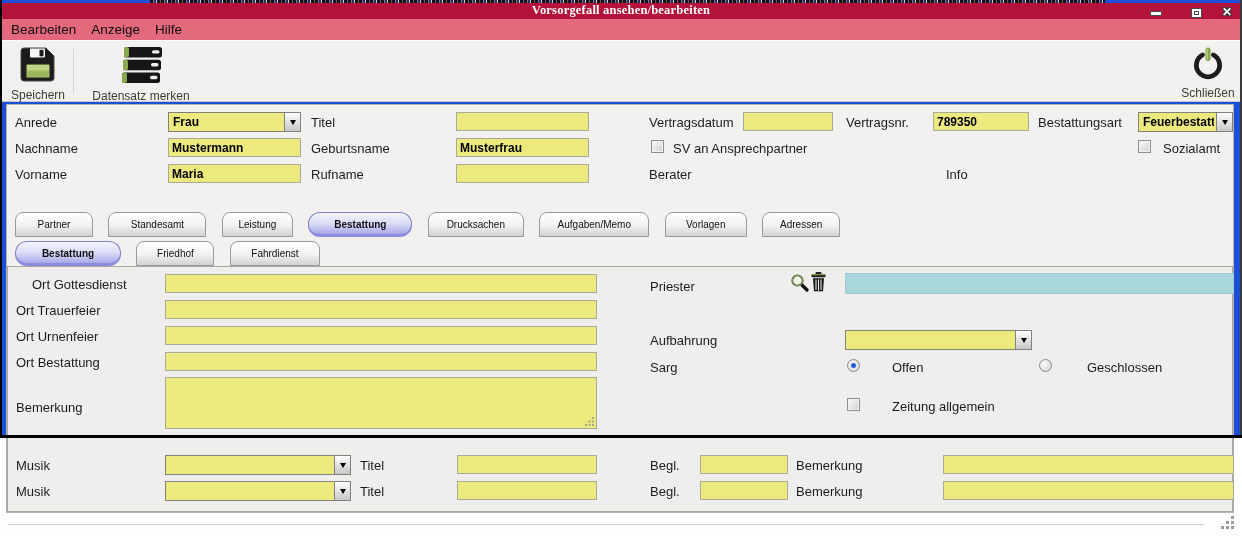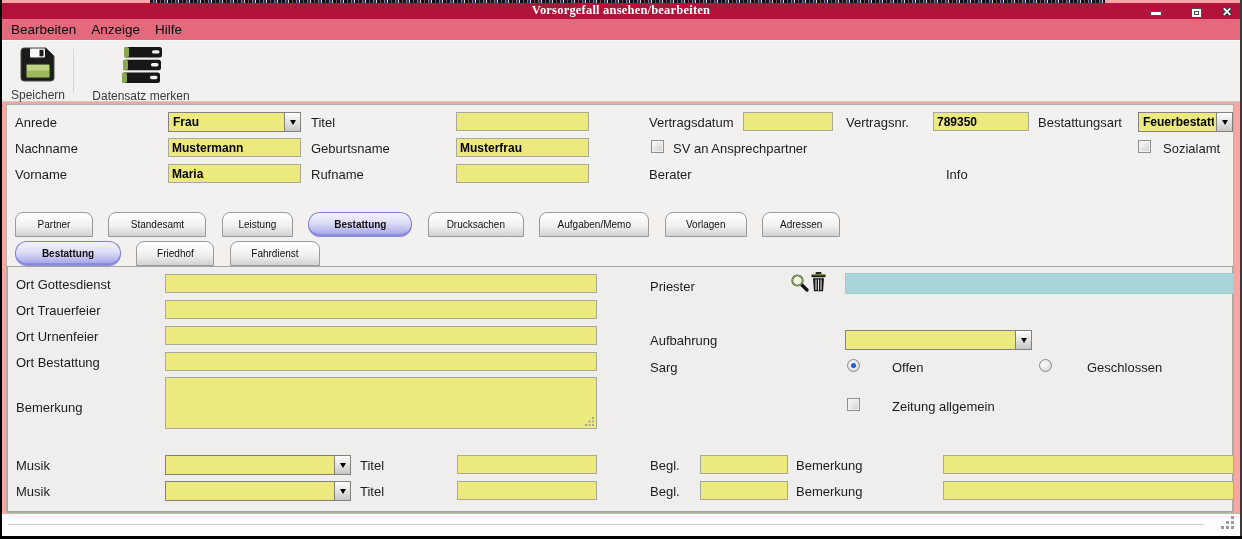--- a/index.html
+++ b/index.html
@@ -1,18 +1,18 @@
 <!DOCTYPE html>
 <html><head>
 <meta charset="utf-8">
 <style>
   * { box-sizing: border-box; margin: 0; padding: 0; }
   html,body { width:1242px; height:539px; overflow:hidden; background:#fff;
               font-family:"Liberation Sans", sans-serif; }
-  .window { position:relative; width:1242px; height:539px; background:#fca5a5; }
+  .window { position:relative; width:1242px; height:438px; background:#1d4ed8; }
 
   
   .b-left  { position:absolute; left:0; top:0; width:2px; height:100%; background:#000; z-index:50; }
   .b-right { position:absolute; right:0; top:0; width:2px; height:100%; background:#3a3a3a; z-index:50; }
   .b-bottom{ position:absolute; left:0; bottom:0; width:100%; height:3px; background:#000; z-index:50; }
   .noise   { position:absolute; top:0; left:150px; width:955px; height:3px;
              background:repeating-linear-gradient(90deg,#15151f 0 3px,#7a7a88 3px 4px,#2c2c5a 4px 6px,#cfcfcf 6px 7px,#101018 7px 10px,#7e4a55 10px 11px); }
 
   
   .titlebar { position:absolute; top:3px; left:0; width:100%; height:16px; background:#b3123a; }
@@ -130,20 +130,30 @@
               <rect x="6" y="12.8" width="5" height="10.5" rx="2" fill="#8aa84e"></rect>
               <rect x="34" y="16" width="7.5" height="3.4" rx="1.6" fill="#f2f2f2"></rect>
             <rect x="5" y="25.6" width="38" height="10.5" rx="2.5" fill="#161616"></rect>
               <rect x="5" y="25.6" width="5" height="10.5" rx="2" fill="#8aa84e"></rect>
               <rect x="33" y="28.8" width="7.5" height="3.4" rx="1.6" fill="#f2f2f2"></rect>
           </g>
         </svg>
       </span>
       <span class="tlabel">Datensatz merken</span>
     </div>
+    <div class="toolbtn" style="left:1176px; width:60px;">
+      <span class="ticon">
+        <svg width="32" height="34" viewBox="0 0 32 34">
+          <path d="M10.5 8 A 11.6 11.6 0 1 0 21.5 8" stroke="#1d1d1d" stroke-width="4.8" fill="none" stroke-linecap="round"></path>
+          <rect x="13.4" y="0.5" width="5.2" height="13.5" rx="2.6" fill="#8aa84e"></rect>
+          <rect x="14.4" y="1.2" width="1.6" height="11.5" rx="0.8" fill="#b4ca7e"></rect>
+        </svg>
+      </span>
+      <span class="tlabel">Schließen</span>
+    </div>
   </div>
 
   <div class="mainpanel">
 
     <span class="lbl" style="left:8px; top:10px;">Anrede</span>
     <div class="combo" style="left:161px; top:7px; width:133px;">
       <span class="combo-val">Frau</span>
       <span class="combo-btn">
           <span class="tri"></span>
         </span>
@@ -190,21 +200,21 @@
     </div>
 
     <div class="tabrow" style="top:136px; z-index:5;">
       <span class="tab active" style="min-width:106px;">Bestattung</span>
       <span class="tab" style="min-width:78px;">Friedhof</span>
       <span class="tab" style="min-width:90px;">Fahrdienst</span>
     </div>
 
     <div class="subpanel">
 
-      <span class="lbl" style="left:8px; top:10px;">Ort Gottesdienst</span>
+      <span class="lbl" style="left:24px; top:10px;">Ort Gottesdienst</span>
       <input class="field" style="left: 157px; top: 7px; width: 432px;" value="">
 
       <span class="lbl" style="left:8px; top:36px;text-align:center;">Ort Trauerfeier</span>
       <input class="field" style="left: 157px; top: 33px; width: 432px;" value="">
 
       <span class="lbl" style="left:8px; top:62px;">Ort Urnenfeier</span>
       <input class="field" style="left: 157px; top: 59px; width: 432px;" value="">
 
       <span class="lbl" style="left:8px; top:88px;">Ort Bestattung</span>
       <input class="field" style="left: 157px; top: 85px; width: 432px;" value="">

